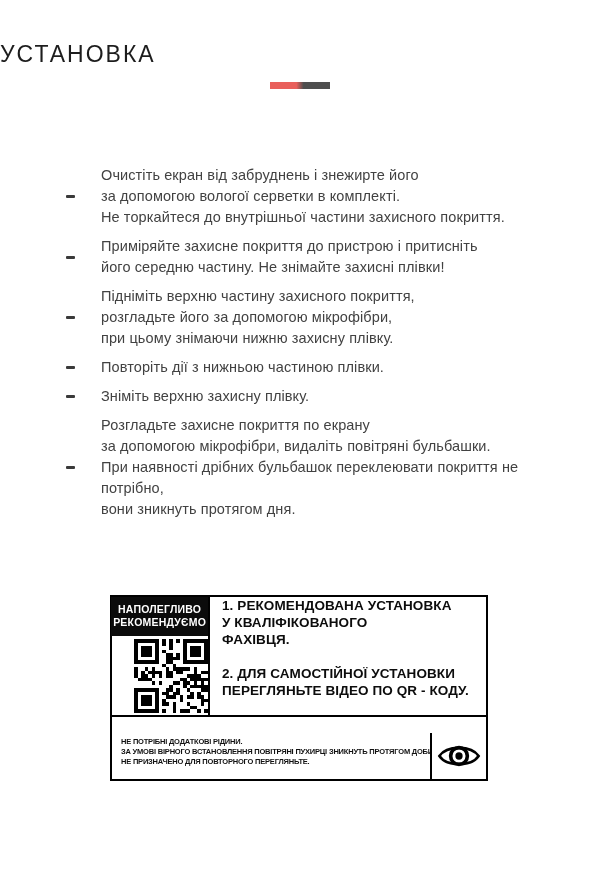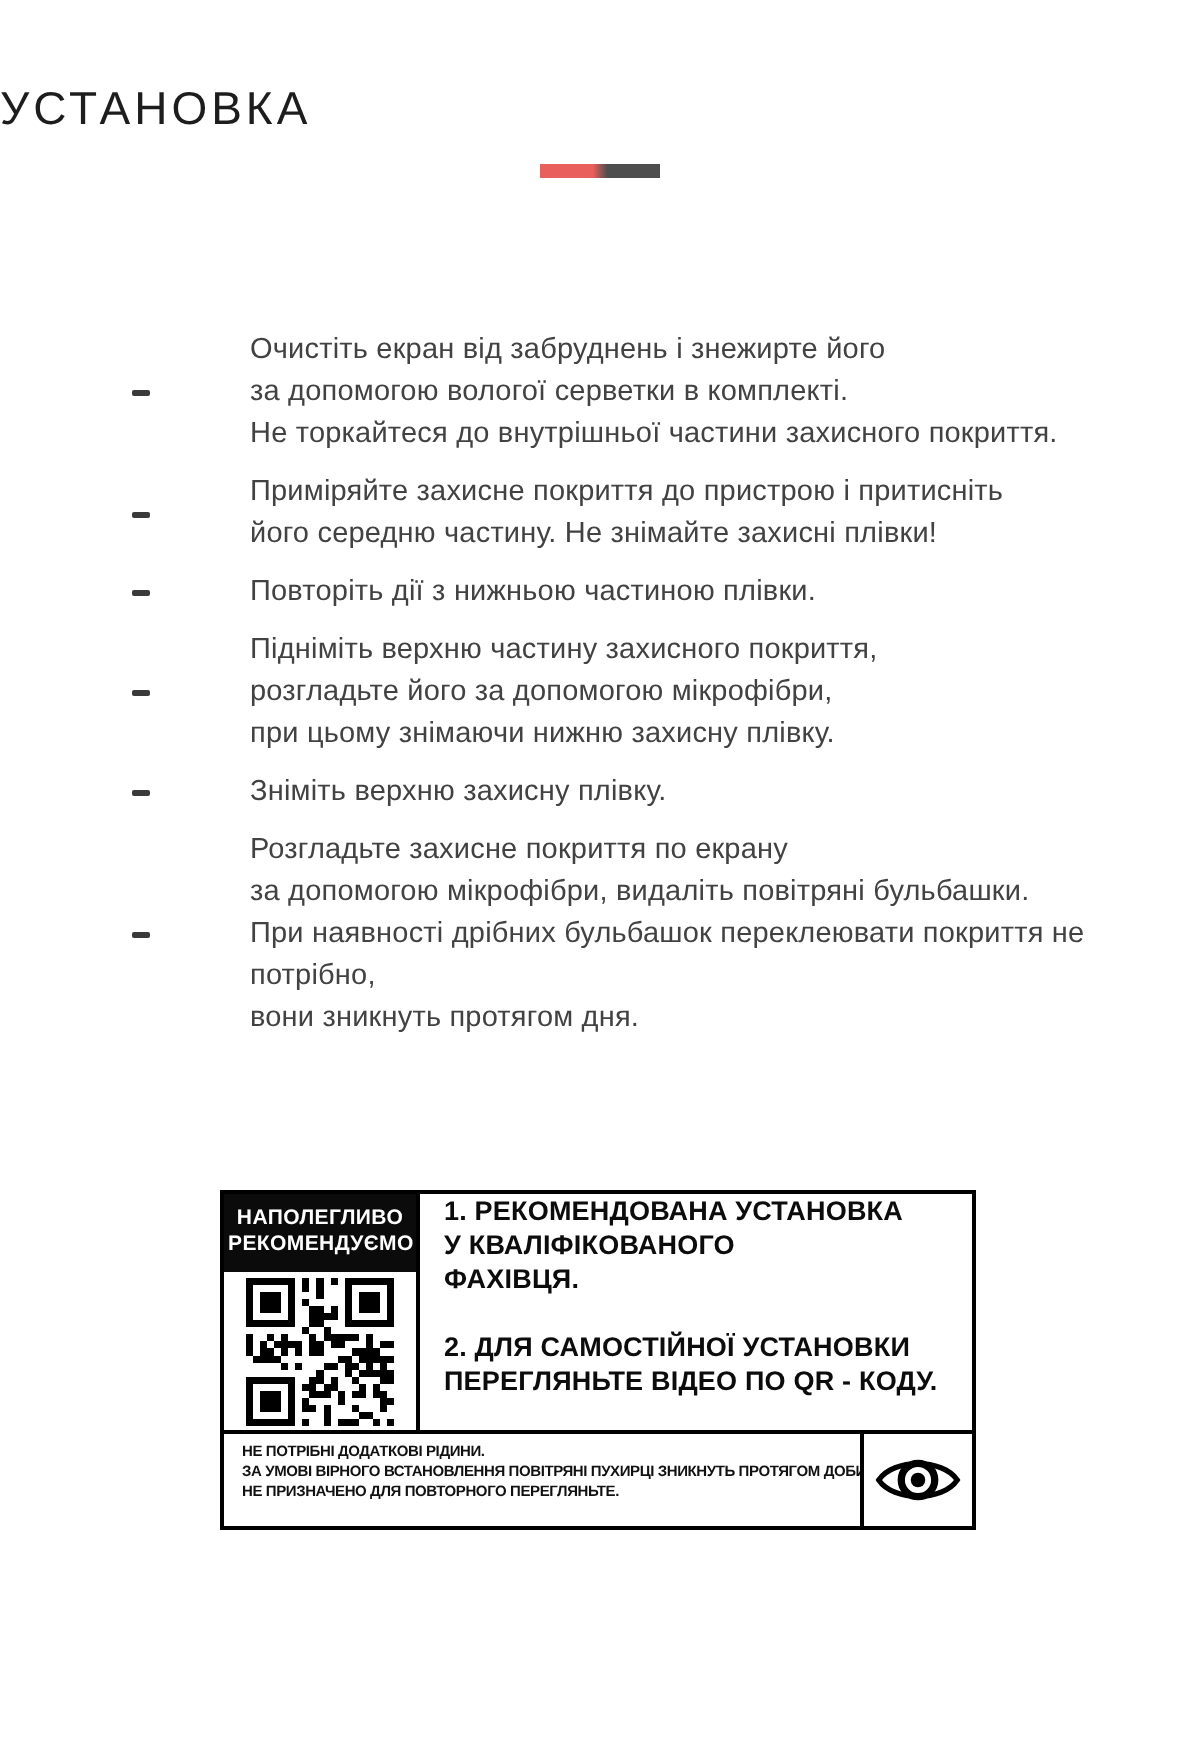--- a/index.html
+++ b/index.html
@@ -16,44 +16,44 @@
     font-size:23px;font-weight:500;letter-spacing:2px;
     color:#1d1d1d;line-height:28px;
   }
   .title-bar{
     width:60px;height:7px;margin:14px auto 0 auto;
     background:linear-gradient(90deg,#e95f5b 0%,#e95f5b 44%,#4e4e4e 56%,#4e4e4e 100%);
   }
 
   
   .list{margin:76px 0 0 66px;width:500px;}
-  .item{display:flex;align-items:center;margin-bottom:8px;gap:24px;}
+  .item{display:flex;align-items:center;margin-bottom:8px;}
   .bullet{flex:none;width:9px;height:3px;border-radius:1px;background:#3a3a3a;margin-right:26px;}
   .item-text{
     margin:0;font-size:14.5px;line-height:21px;color:#424242;
     white-space:pre-line;letter-spacing:0.1px;
   }
 
   
   .box{position:absolute;left:110px;top:555px;width:374px;border:2px solid #000;background:#fff;}
   .box-main{display:flex;height:118px;border-bottom:2px solid #000;}
-  .box-left{width:96px;flex:none;border-right:2px solid #000;display:flex;flex-direction:column;}
+  .box-left{width:96px;flex:none;border-right:2px solid #000;display:flex;flex-direction:column;align-items:flex-end;}
   .box-header{
     background:#0b0b0b;color:#fff;text-align:center;
     font-size:10.5px;font-weight:bold;line-height:13px;
     padding:6px 2px 7px 2px;letter-spacing:0.2px;
   }
   .qr-wrap{flex:1;display:flex;align-items:center;justify-content:center;}
   .qr-wrap svg{width:74px;height:74px;}
   .box-right{
     flex:1;padding:0 6px 0 12px;
     font-size:13.5px;font-weight:bold;color:#0c0c0c;
     line-height:17px;white-space:pre-line;letter-spacing:0.1px;
   }
-  .box-bottom{display:flex;height:46px;}
+  .box-bottom{display:flex;height:46px;margin-top:16px;}
   .box-notes{
     flex:1;border-right:2px solid #000;padding:4px 4px 0 9px;overflow:hidden;
   }
   .note-line{
     font-size:7.5px;font-weight:bold;color:#111;line-height:10px;
     letter-spacing:-0.2px;white-space:nowrap;
   }
   .eye-cell{width:54px;flex:none;display:flex;align-items:center;justify-content:center;}
   .eye-cell svg{width:44px;height:32px;}
 </style>
@@ -72,27 +72,27 @@
 за допомогою вологої серветки в комплекті.
 Не торкайтеся до внутрішньої частини захисного покриття.</p>
     </div>
     <div class="item">
       <span class="bullet"></span>
       <p class="item-text">Приміряйте захисне покриття до пристрою і притисніть
 його середню частину. Не знімайте захисні плівки!</p>
     </div>
     <div class="item">
       <span class="bullet"></span>
-      <p class="item-text">Повторіть дії з нижньою частиною плівки.</p>
-    </div>
-    <div class="item">
-      <span class="bullet"></span>
       <p class="item-text">Підніміть верхню частину захисного покриття,
 розгладьте його за допомогою мікрофібри,
 при цьому знімаючи нижню захисну плівку.</p>
+    </div>
+    <div class="item">
+      <span class="bullet"></span>
+      <p class="item-text">Повторіть дії з нижньою частиною плівки.</p>
     </div>
     <div class="item">
       <span class="bullet"></span>
       <p class="item-text">Зніміть верхню захисну плівку.</p>
     </div>
     <div class="item">
       <span class="bullet"></span>
       <p class="item-text">Розгладьте захисне покриття по екрану
 за допомогою мікрофібри, видаліть повітряні бульбашки.
 При наявності дрібних бульбашок переклеювати покриття не потрібно,

